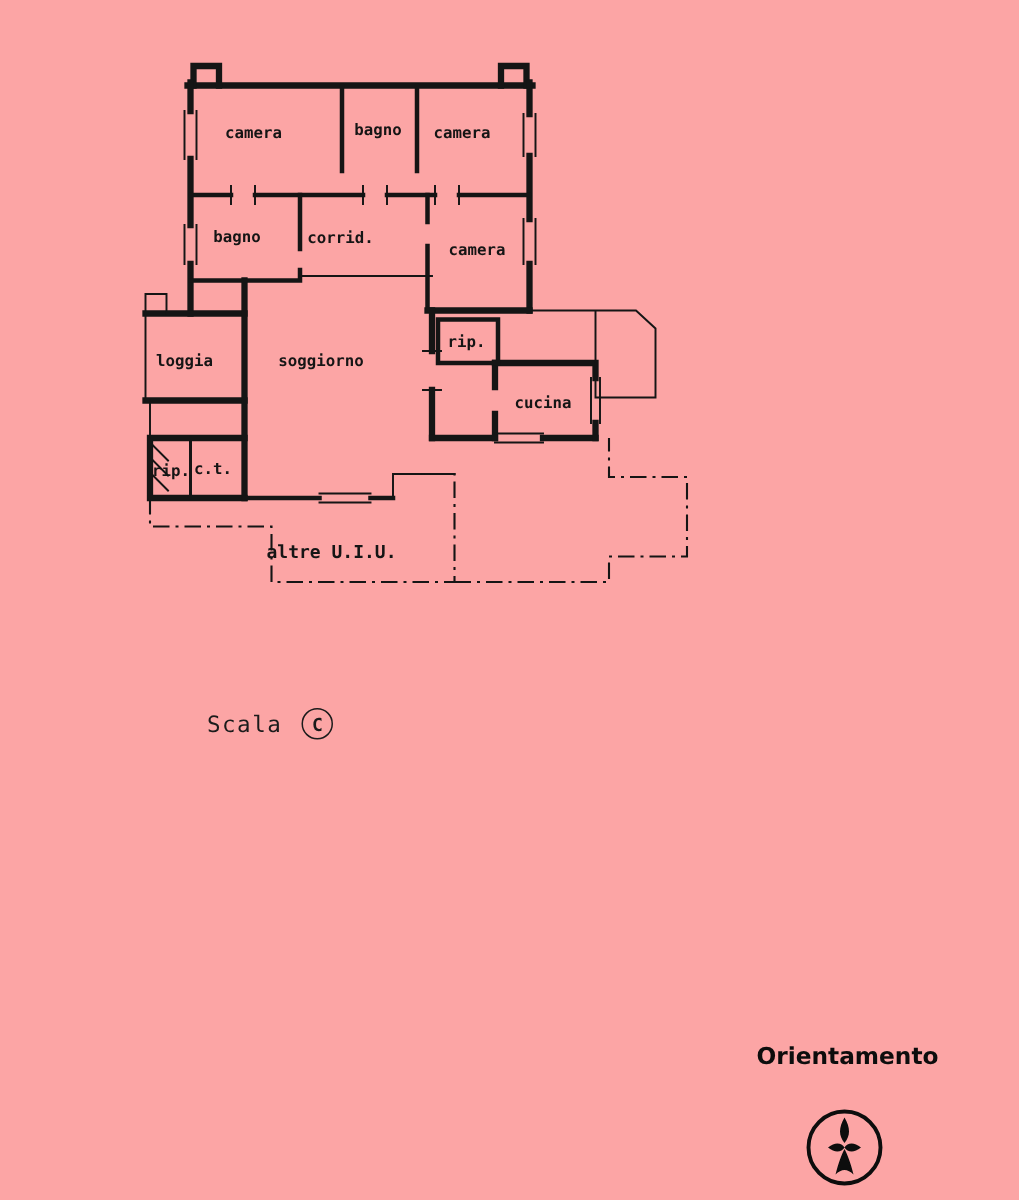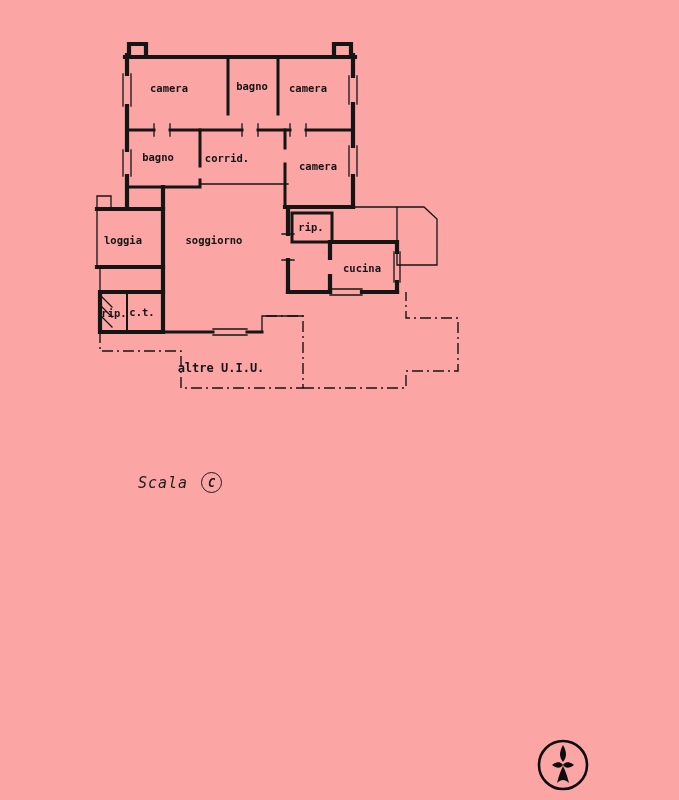--- a/index.html
+++ b/index.html
@@ -15,21 +15,21 @@
   .caption-line1{
     position:absolute;left:138px;top:440px;
     font-family:"DejaVu Sans Mono",monospace;
     font-size:15px;letter-spacing:1px;color:#1b1b1b;white-space:pre;
   }
   .caption-line1 .height{margin-left:6px;}
   .caption-line2{
     position:absolute;left:138px;top:472px;
     display:flex;align-items:center;gap:13px;
     font-family:"DejaVu Sans Mono",monospace;
-    font-size:15px;letter-spacing:1px;color:#1b1b1b;white-space:pre;font-style:italic;
+    font-size:15px;letter-spacing:1px;color:#1b1b1b;white-space:pre;
   }
   .c-badge{
     width:19px;height:19px;border:1.7px solid #1b1b1b;border-radius:50%;
     display:flex;align-items:center;justify-content:center;
     font-size:12px;font-weight:700;letter-spacing:0;
   }
   .orient-label{
     position:absolute;left:495px;top:695px;width:140px;text-align:center;
     font-family:"DejaVu Sans",sans-serif;font-weight:700;font-size:15.5px;color:#0d0d0d;
   }
@@ -105,20 +105,21 @@
       <text x="221" y="372" font-size="12">altre U.I.U.</text>
     </g>
   </svg>
 
 
   <div class="caption-line2">
     <span>Scala</span>
     <span class="c-badge">C</span>
   </div>
 
+  <div class="orient-label">Orientamento</div>
 
   <svg class="orient-icon" width="58" height="64" viewBox="0 0 58 64">
     <circle cx="29" cy="32" r="24" fill="none" stroke="#0d0d0d" stroke-width="2.6"></circle>
     <path fill="#0d0d0d" d="M29,12 C25,19 25,24 29,29 C33,24 33,19 29,12 Z
              M18,32 C23,28 27,29 29,32 C27,35 23,36 18,32 Z
              M40,32 C35,28 31,29 29,32 C31,35 35,36 40,32 Z
              M23,50 C25,42 27,37 29,33 C31,37 33,42 35,50 C31,46 27,46 23,50 Z"></path>
   </svg>
 
 </div>

